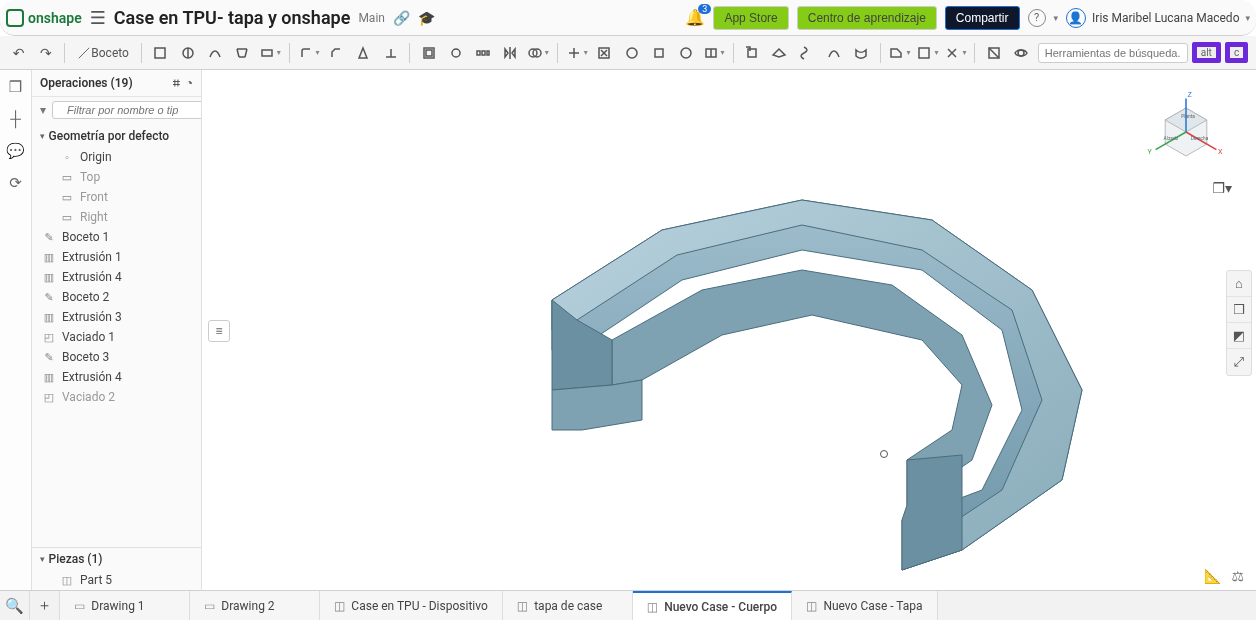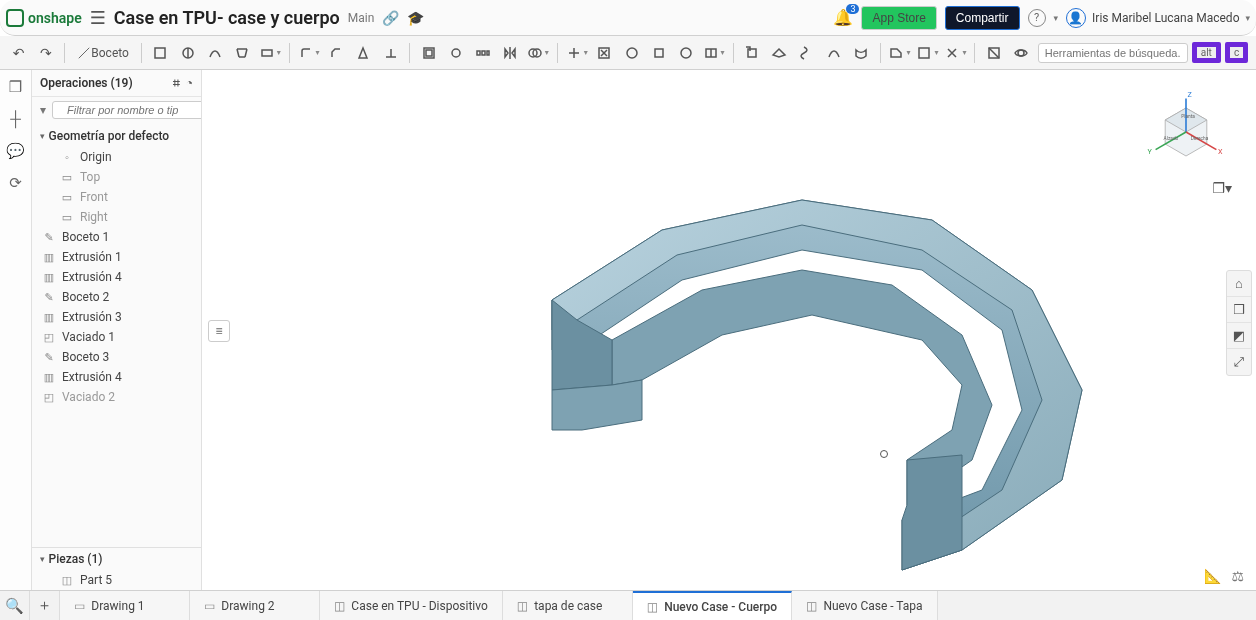--- a/index.html
+++ b/index.html
@@ -9,21 +9,21 @@
   .topbar { height: 36px; display: flex; align-items: center; border-bottom: 1px solid #d0d0d0; padding: 0 6px; gap: 8px; background: #fafafa; border-radius: 15px; }
   .logo { display: flex; align-items: center; gap: 4px; color: #1b7a3a; font-weight: 600; font-size: 14px; }
   .logo-icon { width: 18px; height: 18px; border: 2px solid #1b7a3a; border-radius: 4px; position: relative; }
   .hamburger { font-size: 18px; color: #555; cursor: pointer; }
   .doc-title { font-size: 18px; font-weight: 600; color: #222; }
   .branch { font-size: 12px; color: #777; }
   .link-icon, .grad-icon { color: #555; font-size: 14px; }
   .spacer { flex: 1; }
   .bell-wrap { position: relative; font-size: 16px; color: #555; }
   .bell-badge { position: absolute; top: -4px; right: -6px; background: #1f6fd6; color: #fff; font-size: 9px; padding: 0 4px; border-radius: 6px; }
-  .pill-btn { border: 1px solid #ccc; background: #22c55e; border-radius: 3px; padding: 4px 10px; font-size: 12px; color: #444; cursor: pointer; }
+  .pill-btn { border: 1px solid #ccc; background: #84cc16; border-radius: 3px; padding: 4px 10px; font-size: 12px; color: #444; cursor: pointer; }
   .pill-btn.primary { background: #0f172a; border-color: #1f6fd6; color: #fff; font-weight: 500; }
   .help-icon { width: 18px; height: 18px; border: 1.5px solid #888; border-radius: 50%; display: flex; align-items: center; justify-content: center; font-size: 11px; color: #666; }
   .user { display: flex; align-items: center; gap: 6px; color: #444; font-size: 12px; }
   .avatar { width: 20px; height: 20px; border: 1.5px solid #1f6fd6; border-radius: 50%; display: flex; align-items: center; justify-content: center; }
   .caret { font-size: 9px; color: #777; }
 
   
   .toolbar { height: 34px; display: flex; align-items: center; gap: 6px; padding: 0 8px; border-bottom: 1px solid #d0d0d0; background: #f5f5f5; }
   .tool-btn { width: 24px; height: 24px; display: flex; align-items: center; justify-content: center; color: #555; border-radius: 3px; cursor: pointer; font-size: 14px; }
   .tool-btn.with-caret::after { content: "▾"; font-size: 8px; margin-left: 2px; color: #888; }
@@ -77,27 +77,28 @@
 </style>
 </head>
 <body>
 
 <div class="topbar">
   <div class="logo">
     <span class="logo-icon"></span>
     <span>onshape</span>
   </div>
   <span class="hamburger">☰</span>
-  <span class="doc-title">Case en TPU- case y cuerpo</span>
+  <span class="doc-title">Case en TPU- tapa y onshape</span>
   <span class="branch">Main</span>
   <span class="link-icon">🔗</span>
   <span class="grad-icon">🎓</span>
   <div class="spacer"></div>
   <span class="bell-wrap">🔔<span class="bell-badge">3</span></span>
   <button class="pill-btn">App Store</button>
+  <button class="pill-btn">Centro de aprendizaje</button>
   <button class="pill-btn primary">Compartir</button>
   <span class="help-icon">?</span>
     <span class="caret">▾</span>
   <div class="user">
     <span class="avatar">👤</span>
     <span>Iris Maribel Lucana Macedo</span>
     <span class="caret">▾</span>
   </div>
 </div>
 

